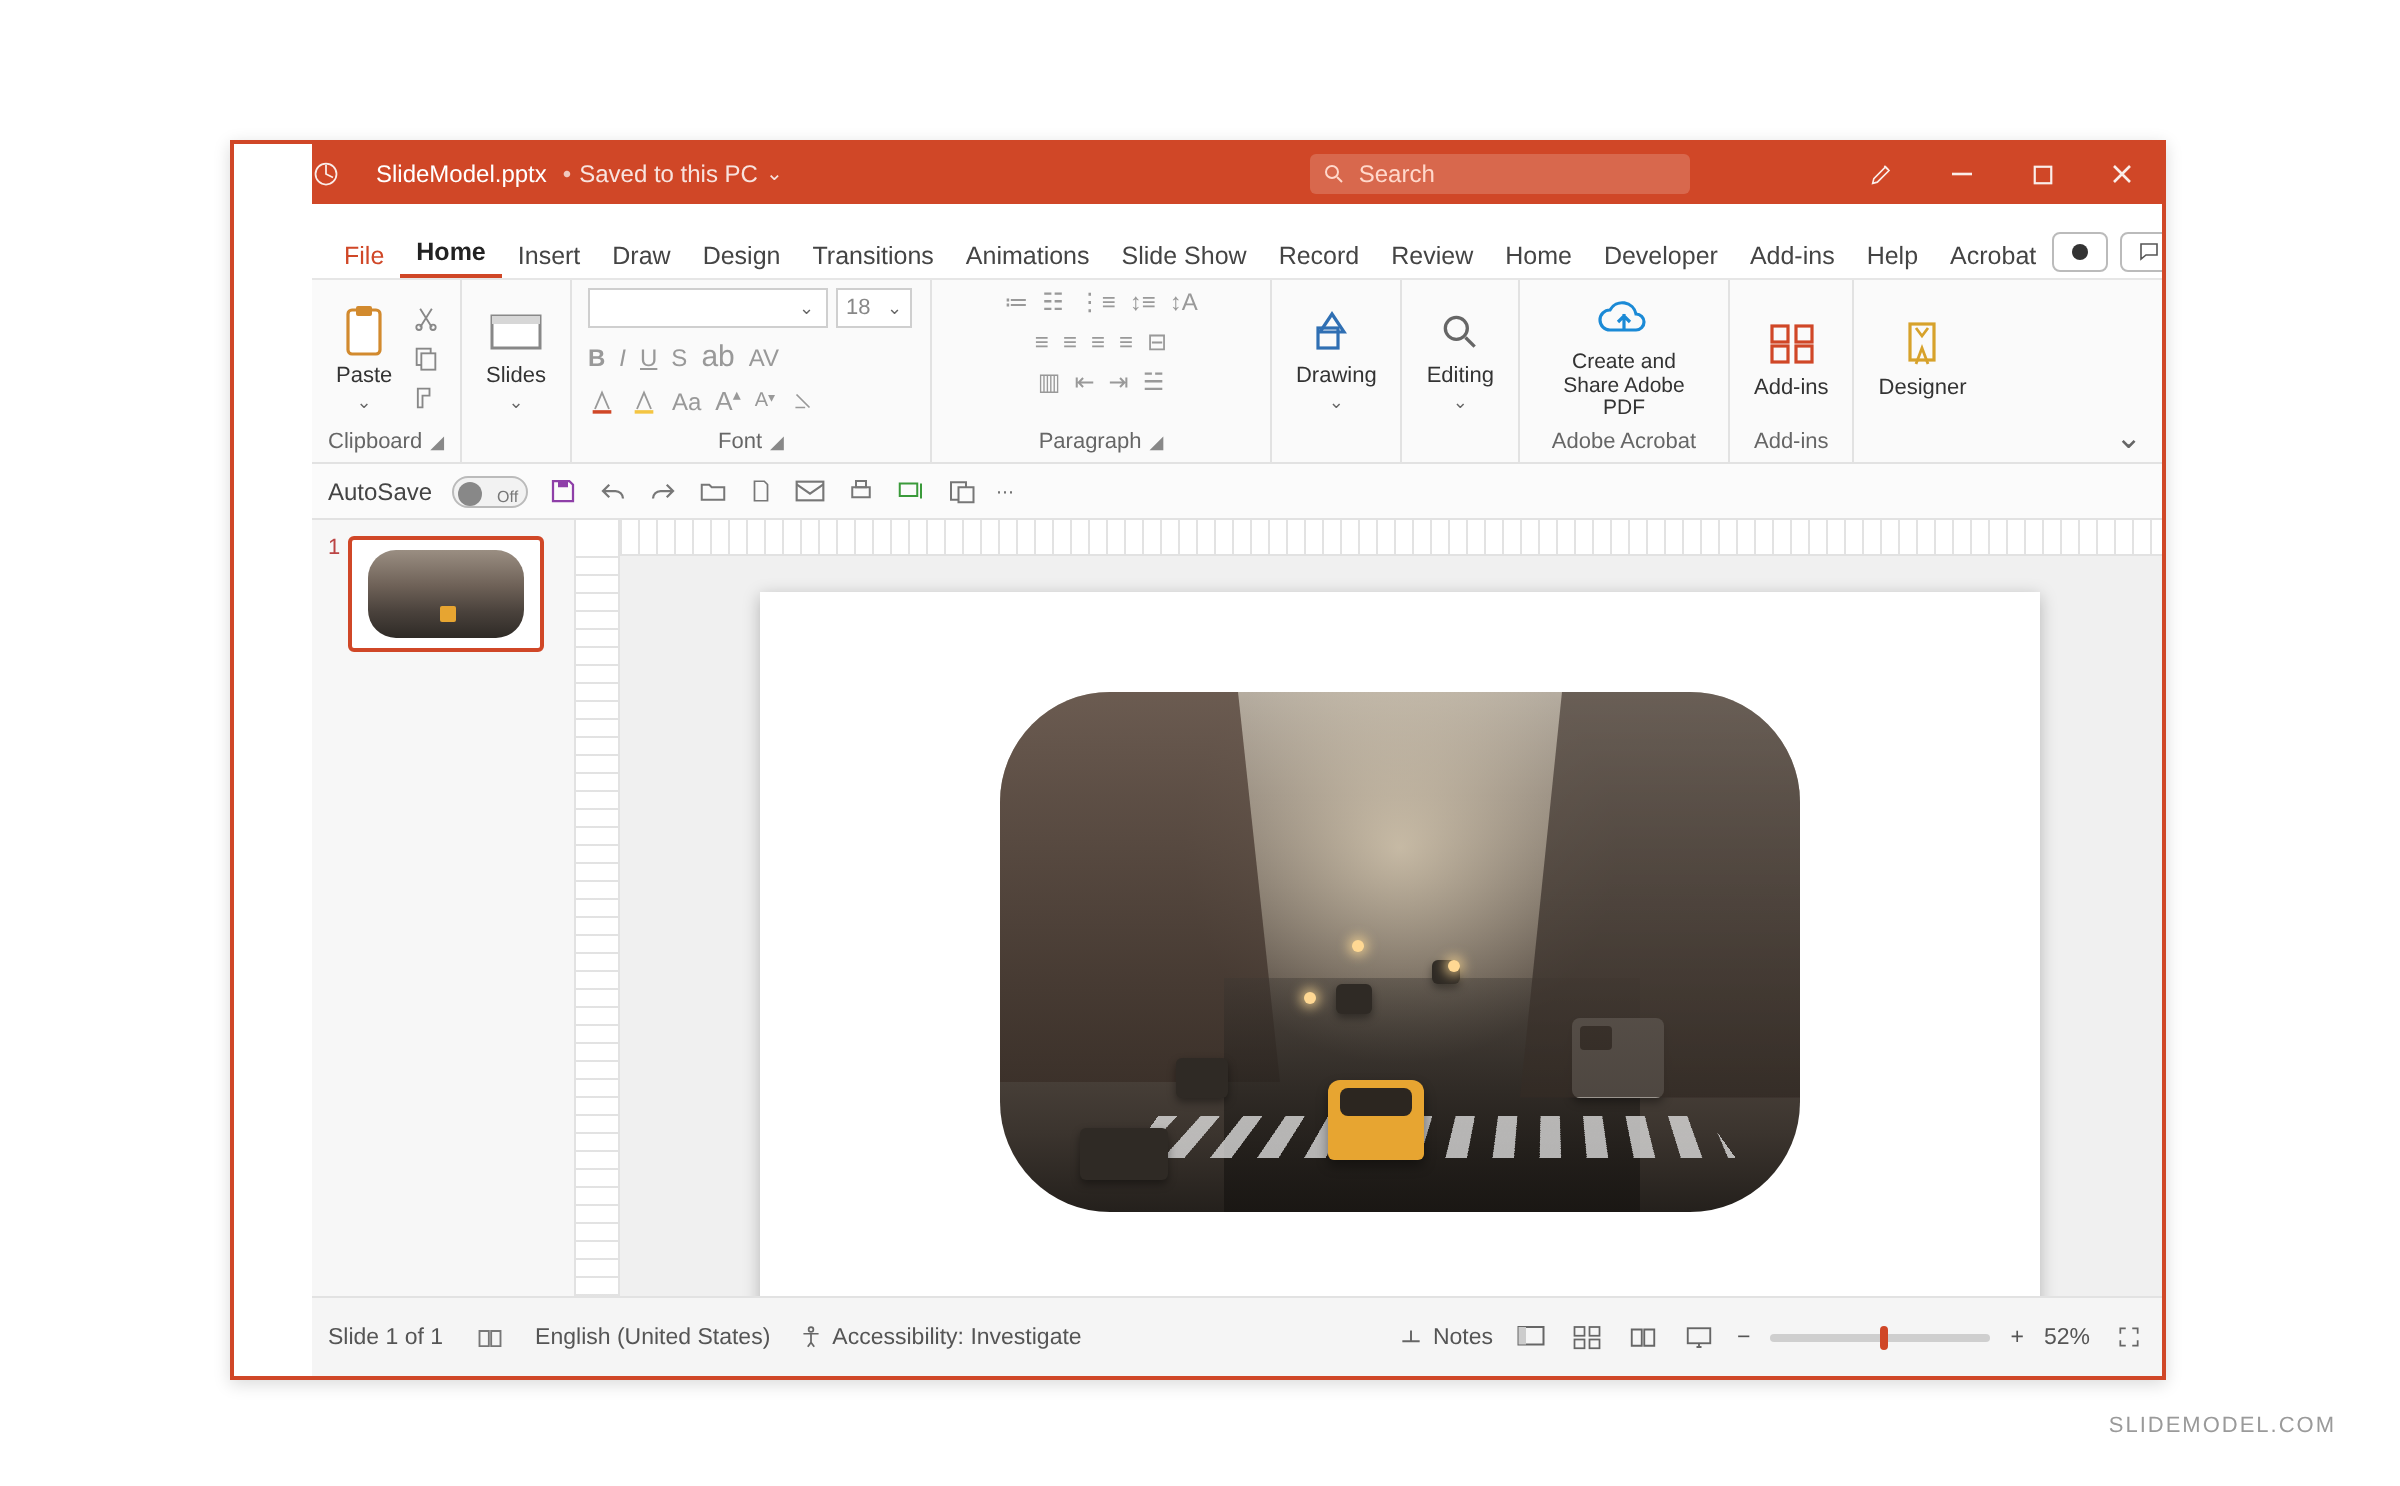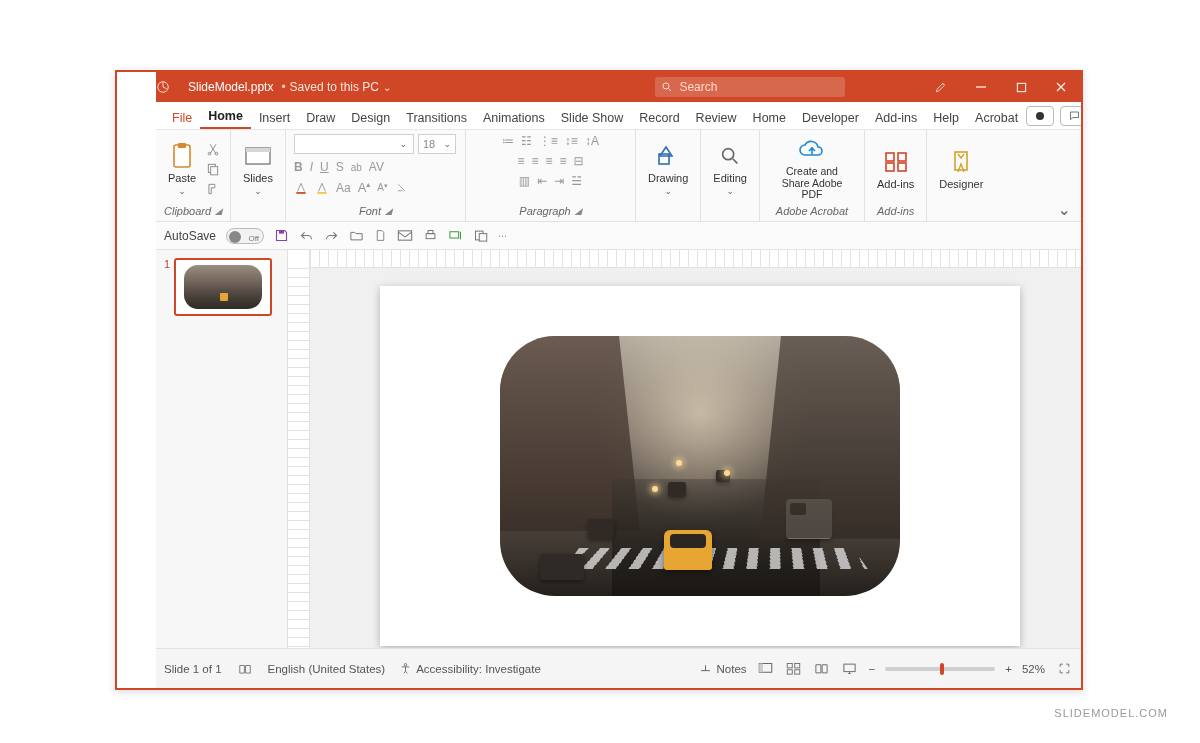--- a/index.html
+++ b/index.html
@@ -12,33 +12,33 @@
   .title-bar .fname { padding: 0 4px; }
   .title-bar .saved { opacity: .85; }
   .title-bar .chev { font-size: 10px; opacity: .85; padding: 0 4px; }
   .title-bar .search { margin-left: 260px; width: 190px; height: 20px; background: rgba(255,255,255,.18); border-radius: 3px; display: flex; align-items: center; padding: 0 6px; color: #ffd8cb; font-size: 12px; }
   .title-bar .search svg { margin-right: 6px; }
   .title-bar .win-btns { margin-left: auto; display: flex; height: 100%; }
   .title-bar .wb { width: 40px; display: flex; align-items: center; justify-content: center; }
   .title-bar .wb svg, .title-bar .wb span { opacity: .9; }
 
   
-  .tabs-row { height: 28px; background: #fff; display: flex; align-items: flex-end; border-bottom: 1px solid #e6e6e6; padding: 0 8px; font-size: 12.5px; }
+  .tabs-row { height: 38px; background: #fff; display: flex; align-items: flex-end; border-bottom: 1px solid #e6e6e6; padding: 0 8px; font-size: 12.5px; }
   .tab { padding: 4px 8px; color: #444; cursor: default; white-space: nowrap; }
   .tab.file { color: #d04727; }
   .tab.active { border-bottom: 2px solid #d04727; color: #222; font-weight: 600; }
   .tabs-right { margin-left: auto; display: flex; align-items: center; gap: 6px; padding-bottom: 3px; }
   .pill { border: 1px solid #bbb; border-radius: 4px; height: 20px; min-width: 28px; display: flex; align-items: center; justify-content: center; font-size: 12px; color: #555; padding: 0 6px; }
   .pill.share { background: #d04727; color: #fff; border-color: #d04727; }
 
   
   .ribbon { display: flex; background: #fafafa; border-bottom: 1px solid #e2e2e2; height: 92px; }
   .group { border-right: 1px solid #e2e2e2; display: flex; flex-direction: column; justify-content: space-between; padding: 4px 8px 2px; }
   .group-body { flex: 1; display: flex; align-items: center; gap: 6px; }
-  .group-label { text-align: center; font-size: 11px; color: #666; height: 16px; display: flex; align-items: center; justify-content: center; gap: 4px; font-style: italic; }
+  .group-label { text-align: center; font-size: 11px; color: #666; height: 16px; display: flex; align-items: center; justify-content: center; gap: 4px; }
   .dlg { font-size: 9px; color: #888; }
   .vbtn { display: flex; flex-direction: column; align-items: center; font-size: 11px; color: #333; gap: 2px; padding: 2px 4px; }
   .vbtn .ico { height: 28px; display: flex; align-items: center; justify-content: center; }
   .sm { font-size: 9px; color: #666; }
   .mini-col { display: flex; flex-direction: column; gap: 6px; align-items: center; color: #666; }
   .font-box { border: 1px solid #cfcfcf; background: #fff; height: 20px; width: 120px; font-size: 11px; color: #bbb; padding: 0 6px; display: flex; align-items: center; justify-content: space-between; }
   .size-box { border: 1px solid #cfcfcf; background: #fff; height: 20px; width: 38px; font-size: 11px; color: #888; display: flex; align-items: center; justify-content: space-between; padding: 0 4px; }
   .font-row { display: flex; gap: 4px; align-items: center; }
   .btnrow { display: flex; gap: 7px; color: #999; font-size: 12px; align-items: center; }
   .btnrow span, .btnrow svg { display: inline-flex; }
@@ -246,21 +246,21 @@
           <div class="size-box">
               <span>18</span>
               <span class="sm">⌄</span>
             </div>
         </div>
         <div class="btnrow">
           <span style="font-weight:700">B</span>
           <span style="font-style:italic">I</span>
           <span style="text-decoration:underline">U</span>
           <span>S</span>
-          <span style="font-size:10px">ab</span>
+          <span style="font-size:15px">ab</span>
           <span>AV</span>
         </div>
         <div class="btnrow">
           <span>
               <svg width="14" height="14" viewBox="0 0 24 24">
                 <path d="M6 18L12 4l6 14" stroke="#999" stroke-width="1.6" fill="none"></path>
                 <rect x="4" y="19" width="16" height="3" fill="#d04727"></rect>
               </svg>
             </span>
           <span>

